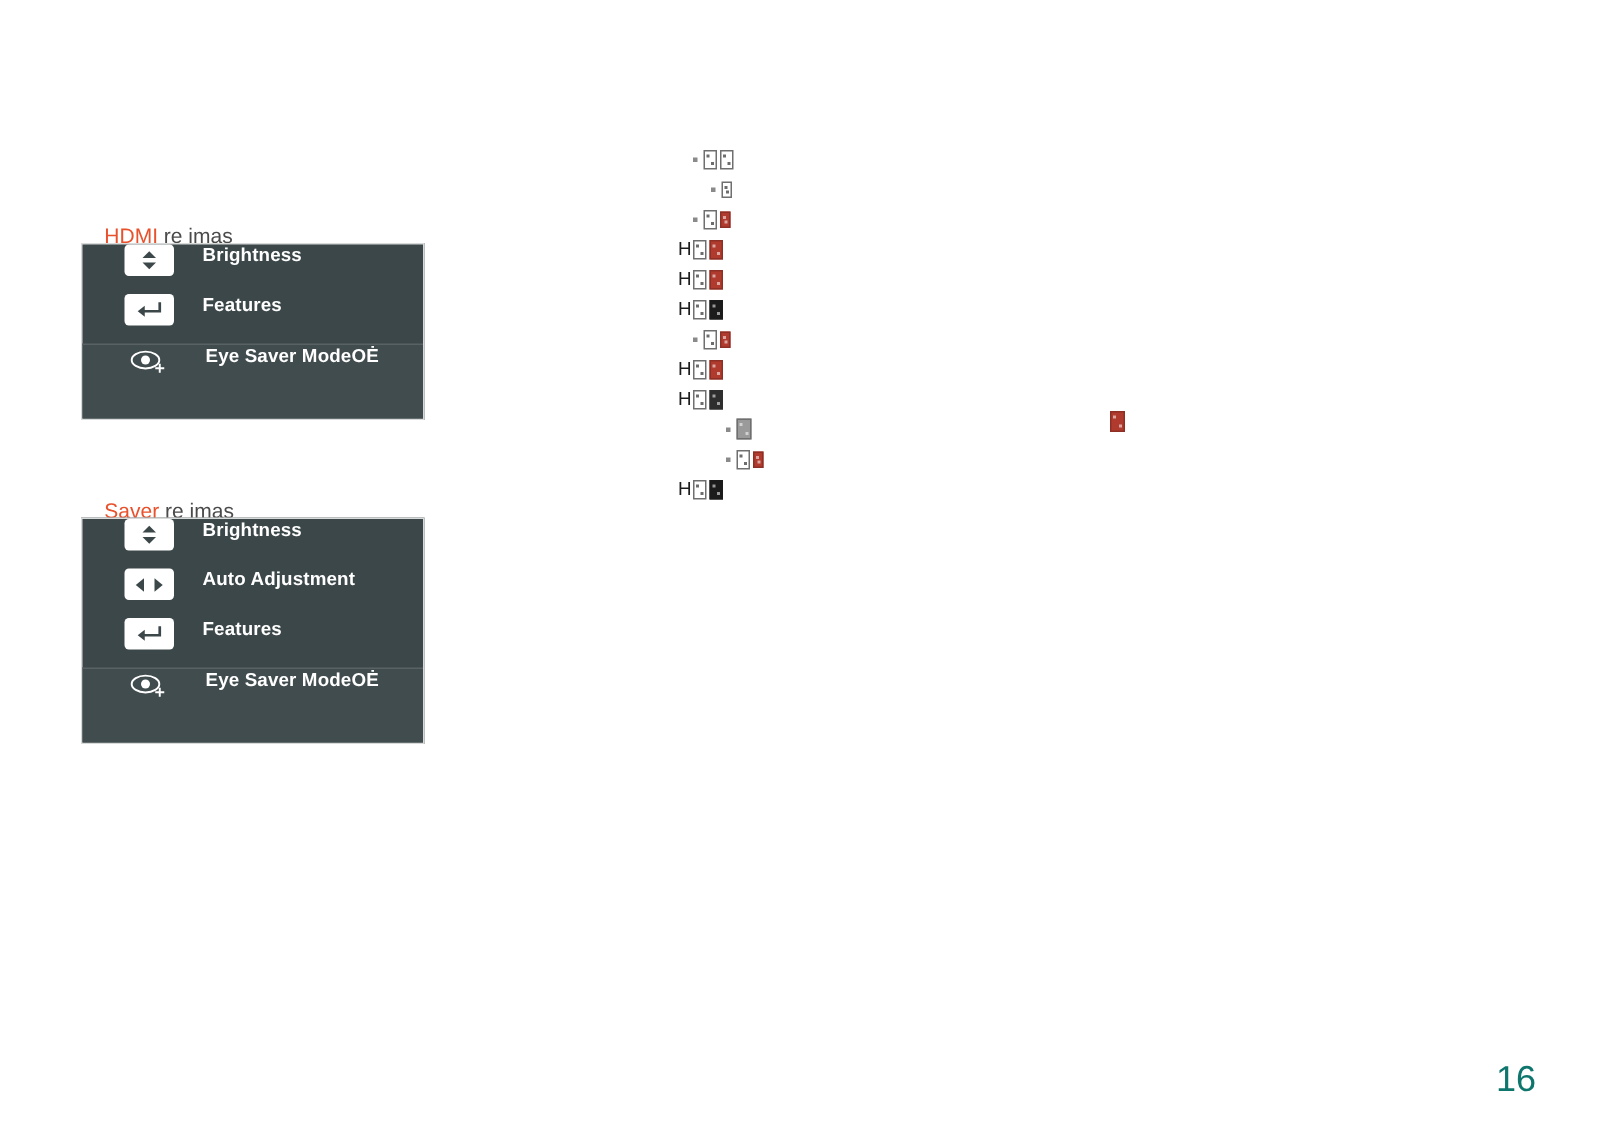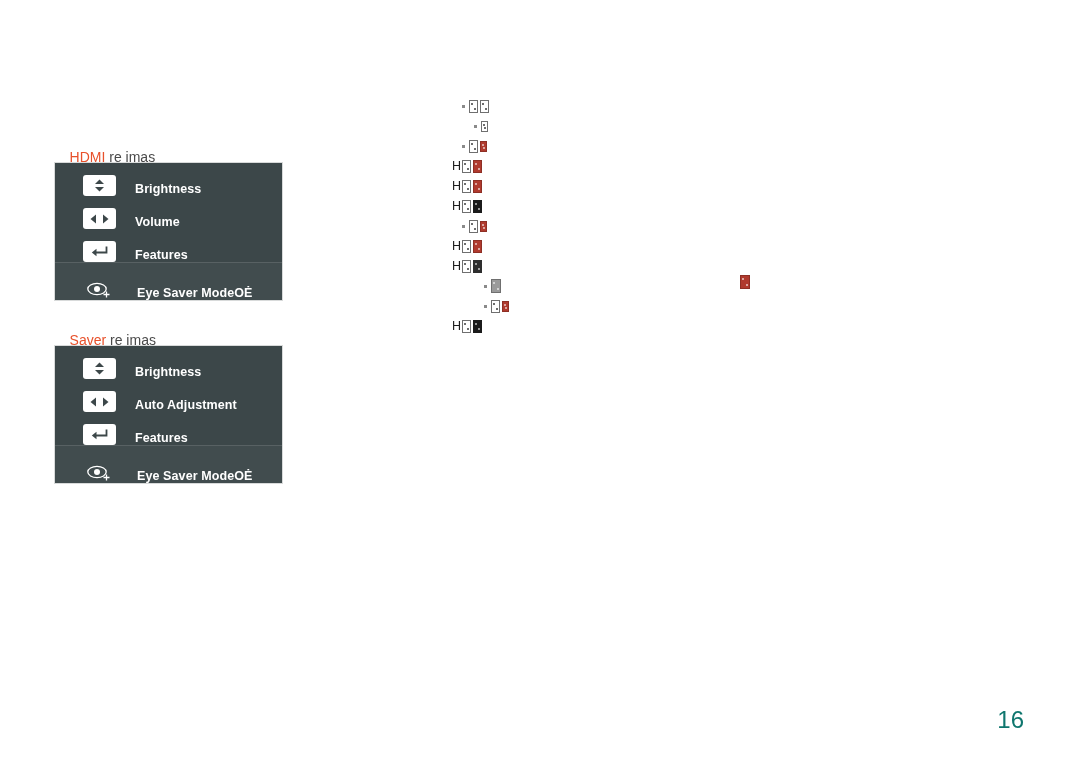--- a/index.html
+++ b/index.html
@@ -48,26 +48,26 @@
     width: 229px;
     background: #3c4749;
     border: 1px solid #d8dada;
     padding: 0;
   }
   .panel-hdmi   { top: 162px; }
   .panel-analog { top: 345px; }
 
   .osd-row {
     display: flex;
-    align-items: flex-end;
+    align-items: flex-start;
     height: 33px;
     padding-left: 28px;
   }
   .osd-row.eye-row {
-    height: 38px;
+    height: 50px;
     background: #414c4e;
     border-top: 1px solid #586163;
   }
 
   .osd-key {
     width: 33px;
     height: 21px;
     background: #ffffff;
     border-radius: 3px;
     display: flex;
@@ -190,29 +190,20 @@
     <div class="osd-row">
       <span class="osd-key">
         <svg width="17" height="15" viewBox="0 0 17 15">
           <polygon points="8.5,1.5 13,6 4,6" fill="#3c4749"></polygon>
           <polygon points="8.5,13.5 4,9 13,9" fill="#3c4749"></polygon>
         </svg>
       </span>
       <span class="osd-label">Brightness</span>
     </div>
 
-    <div class="osd-row">
-      <span class="osd-key">
-        <svg width="21" height="12" viewBox="0 0 21 12">
-          <polygon points="1.5,6 7,1.5 7,10.5" fill="#3c4749"></polygon>
-          <polygon points="19.5,6 14,1.5 14,10.5" fill="#3c4749"></polygon>
-        </svg>
-      </span>
-      <span class="osd-label">Volume</span>
-    </div>
 
     <div class="osd-row">
       <span class="osd-key">
         <svg width="18" height="13" viewBox="0 0 18 13">
           <path d="M15.5 1.5 L15.5 7.5 L5 7.5" stroke="#3c4749" stroke-width="1.8" fill="none"></path>
           <polygon points="5.5,3.8 5.5,11.2 0.8,7.5" fill="#3c4749"></polygon>
         </svg>
       </span>
       <span class="osd-label">Features</span>
     </div>

